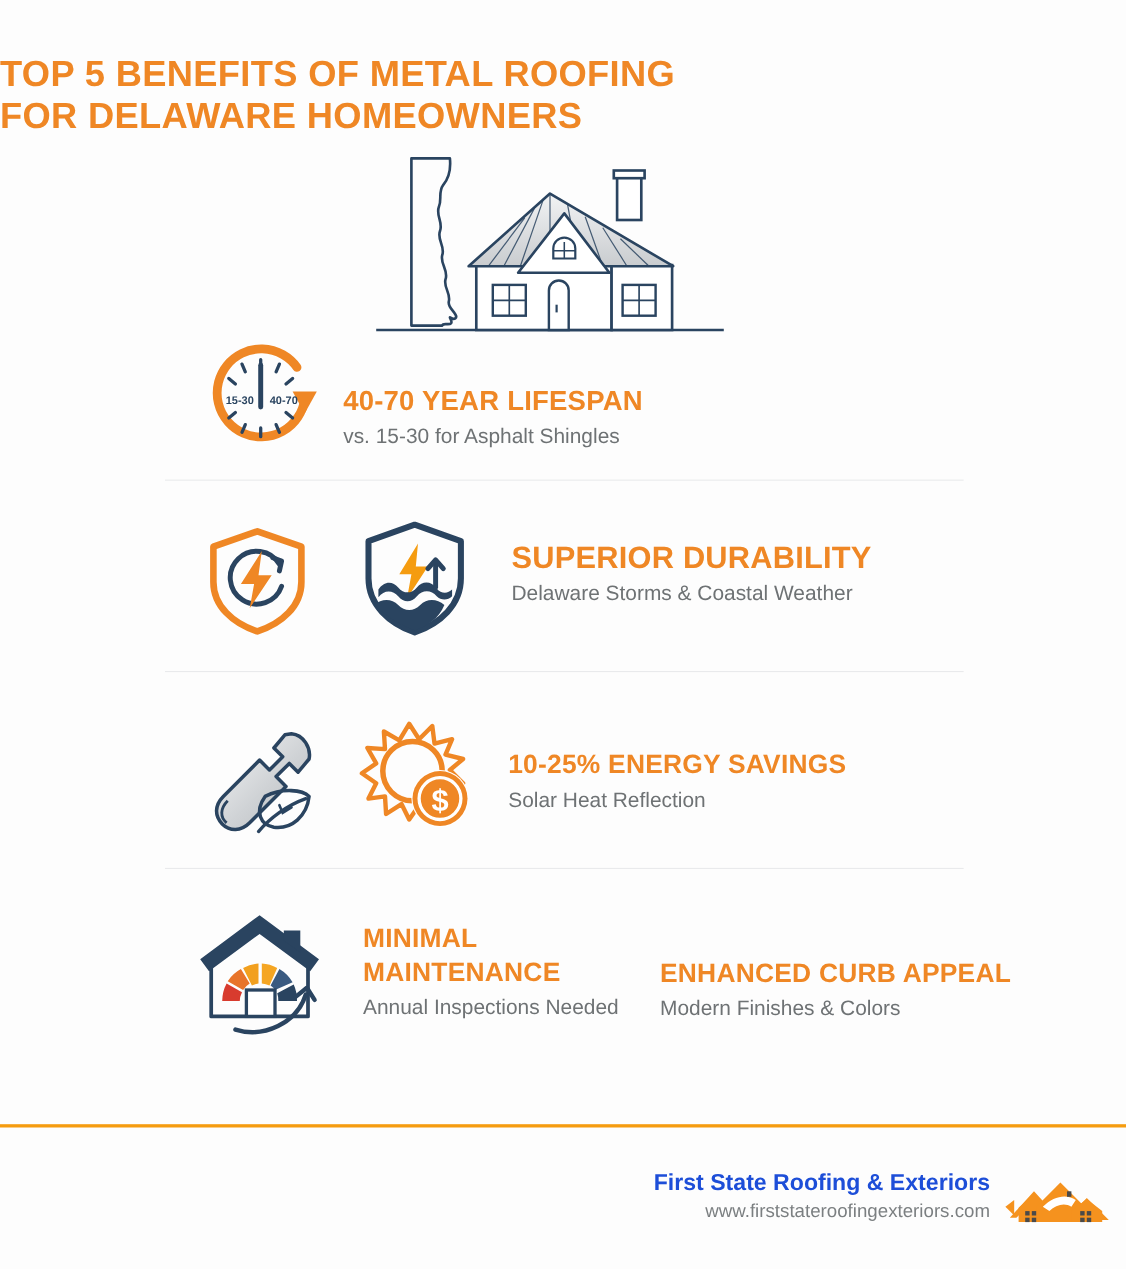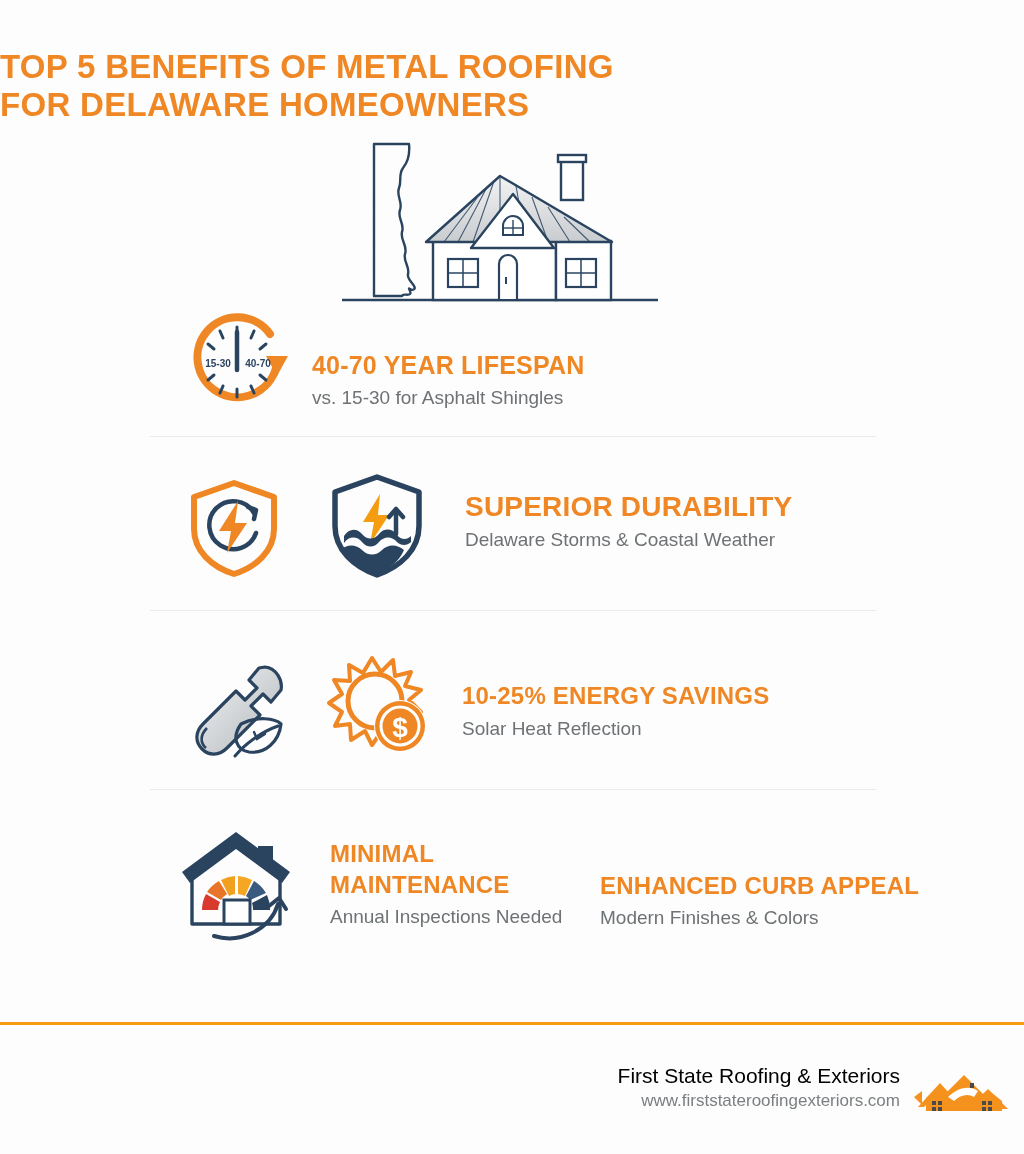--- a/index.html
+++ b/index.html
@@ -125,23 +125,23 @@
     width: 1024px;
     height: 75px;
   }
   .footer-text {
     position: absolute;
     right: 124px;
     top: 8px;
     text-align: right;
   }
   .brand {
-    color: #000000;
+    color: #1d4ed8;
     font-size: 21px;
-    font-weight: normal;
+    font-weight: bold;
     line-height: 26px;
     white-space: nowrap;
   }
   .url {
     color: #7b7f81;
     font-size: 17px;
     line-height: 24px;
     white-space: nowrap;
   }
   .footer-logo {

